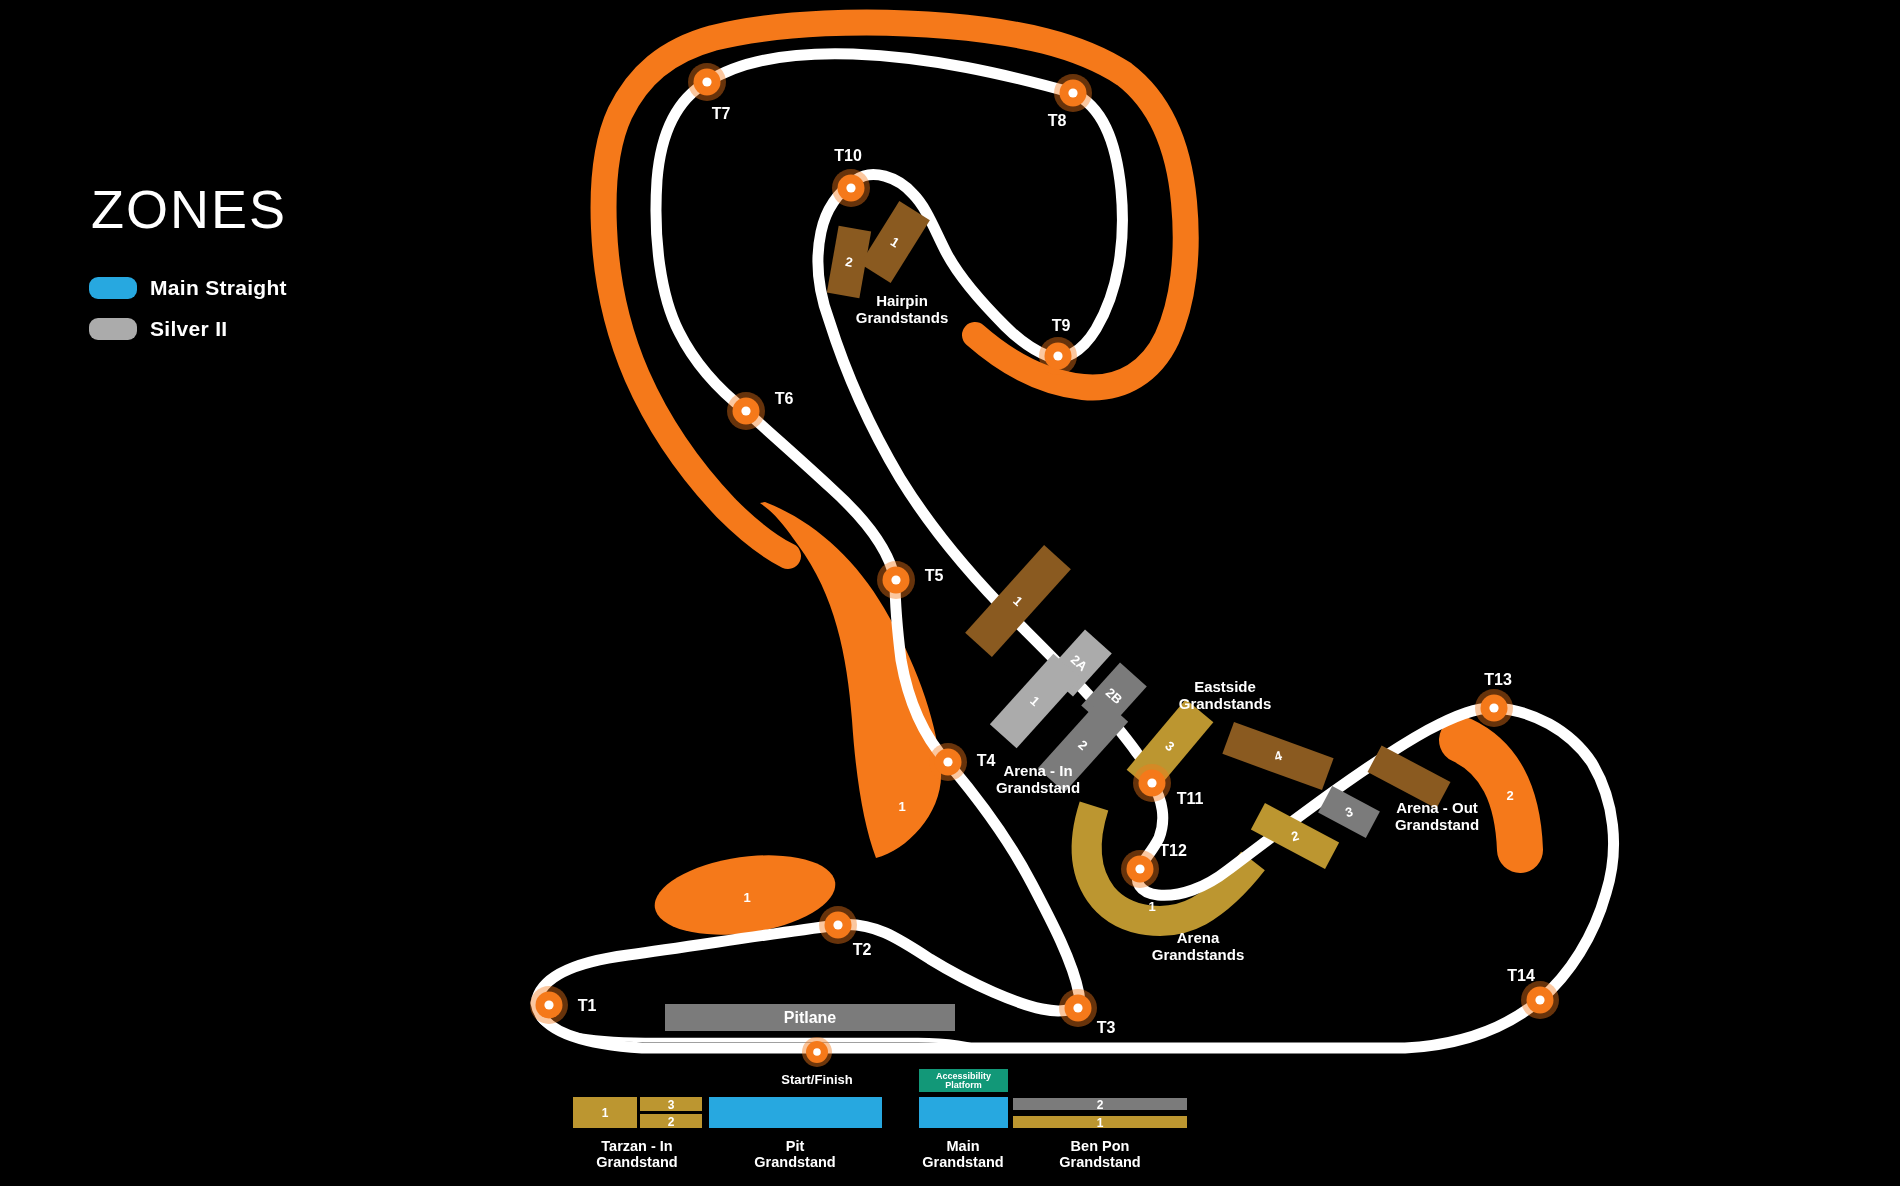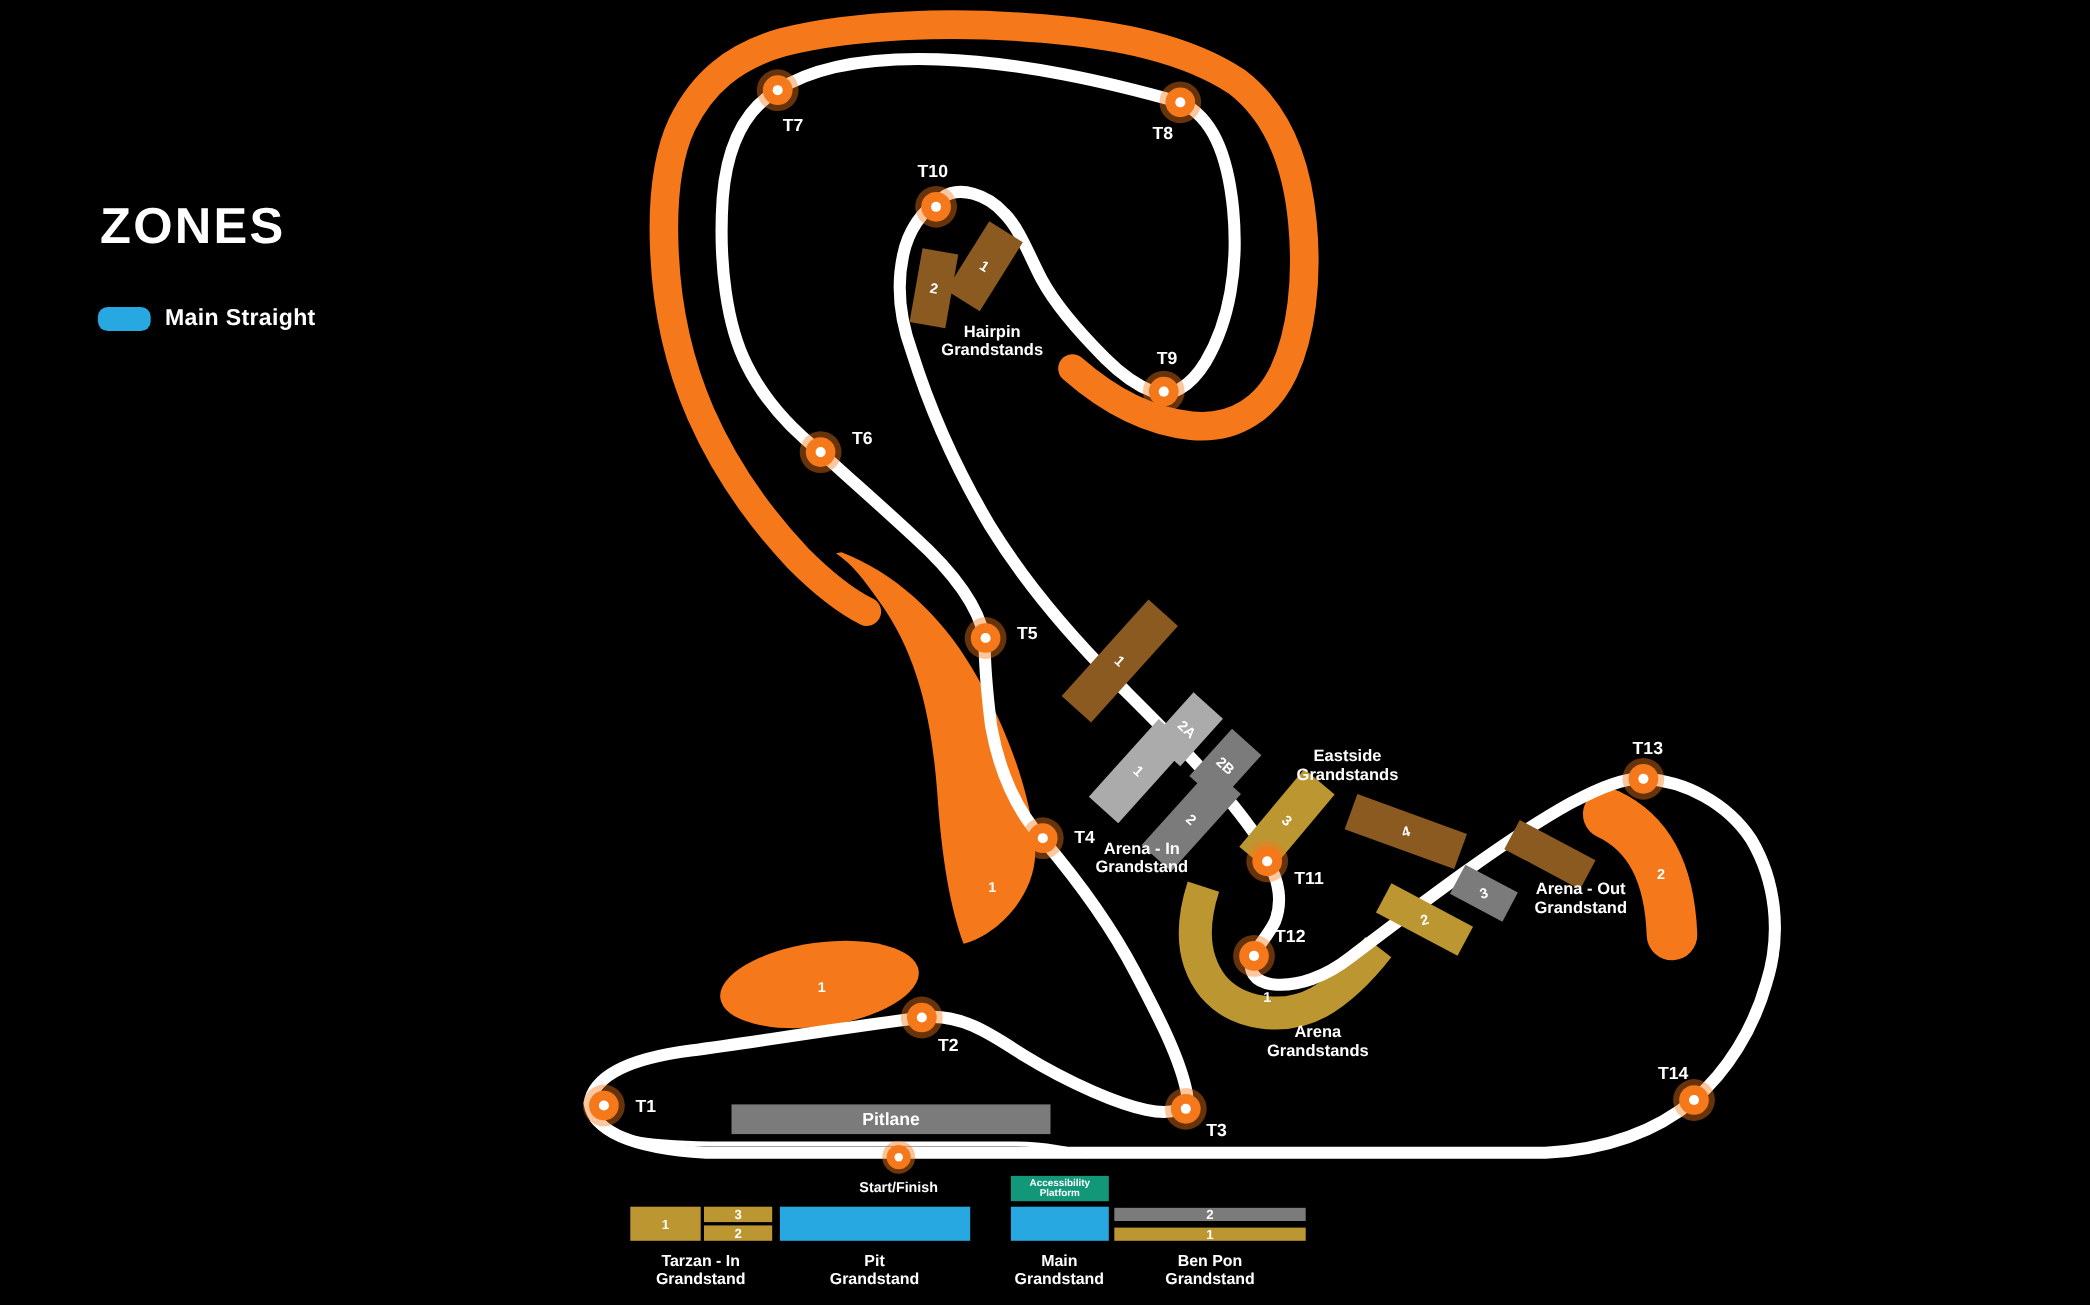--- a/index.html
+++ b/index.html
@@ -1,21 +1,21 @@
 <!DOCTYPE html>
 <html><head>
 <meta charset="utf-8">
 <style>
   html,body{margin:0;padding:0;background:#000;}
   #stage{position:relative;width:1900px;height:1186px;background:#000;overflow:hidden;
          font-family:"Liberation Sans",sans-serif;}
   #map{position:absolute;left:0;top:0;width:1900px;height:1186px;}
   #legend{position:absolute;left:89px;top:178px;color:#fff;}
-  #legend .title{font-size:46px;font-weight:bold;letter-spacing:2px;margin:0 0 28px 2px;}
-  #legend .row{display:flex;align-items:flex-end;height:40.5px;}
+  #legend .title{font-size:54px;font-weight:normal;letter-spacing:2px;margin:0 0 28px 2px;}
+  #legend .row{display:flex;align-items:center;height:40.5px;}
   #legend .swatch{width:48px;height:22px;border-radius:9px;flex:0 0 auto;}
   #legend .lab{margin-left:13px;font-size:21px;font-weight:bold;white-space:nowrap;letter-spacing:.3px;}
   text{font-family:"Liberation Sans",sans-serif;fill:#fff;font-weight:bold;}
 </style>
 </head>
 <body>
 
 <div id="stage">
   <svg id="map" viewBox="0 0 1900 1186">
       <path d="M 975,335 C 1008,364 1044,383 1083,387 C 1123,391 1152,370 1167,338 C 1183,303 1189,255 1184,202 C 1179,148 1161,102 1124,74 C 1078,44 1018,32 948,26 C 868,19 778,22 713,38 C 666,51 638,76 620,113 C 606,143 602,183 604,228 C 606,278 617,330 637,376 C 659,426 690,470 726,508 C 750,532 768,546 788,556" fill="none" stroke="#F5791A" stroke-width="26" stroke-linecap="round"></path>
@@ -238,15 +238,19 @@
         <text x="1521" y="981" font-size="16" text-anchor="middle">T14</text>
       </g>
     </svg>
   <div id="legend">
     <div class="title">ZONES</div>
     <div id="legend-rows">
         <div class="row">
           <div class="swatch" style="background: rgb(39, 168, 224);"></div>
           <div class="lab">Main Straight</div>
         </div>
+        <div class="row">
+          <div class="swatch" style="background: rgb(171, 171, 171);"></div>
+          <div class="lab">Silver II</div>
+        </div>
       </div>
   </div>
 </div>
 
 </body></html>

